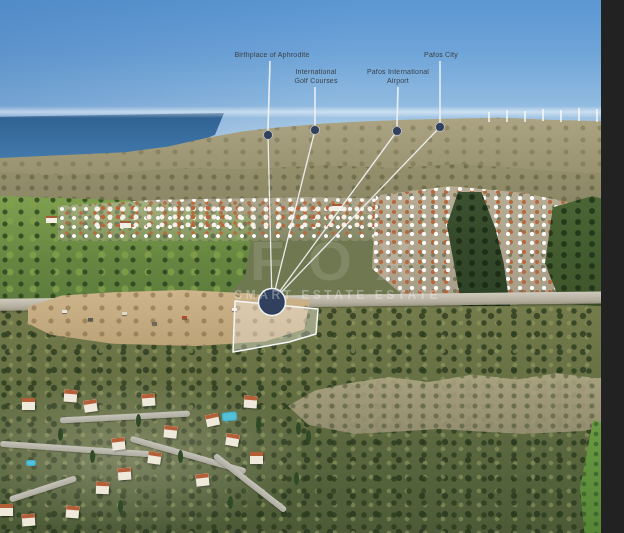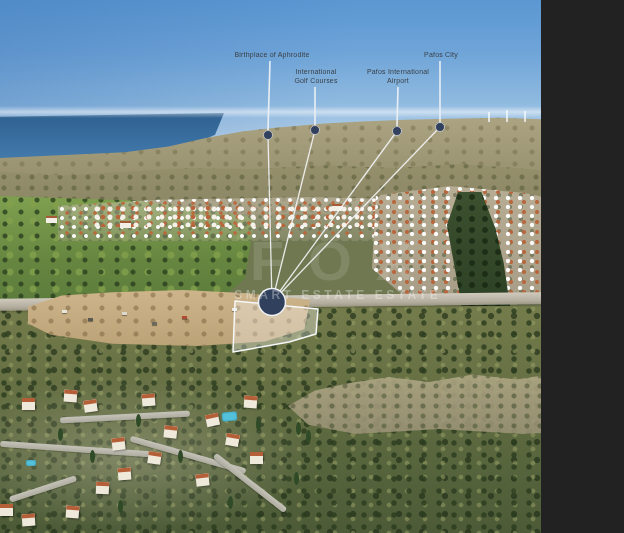--- a/index.html
+++ b/index.html
@@ -1,16 +1,16 @@
 <!DOCTYPE html>
 <html><head>
 <meta charset="utf-8">
 <style>
   html,body{margin:0;padding:0;background:#222;}
-  .frame{position:relative;width:541px;height:533px;overflow:hidden;
+  .frame{position:relative;width:601px;height:533px;overflow:hidden;
          font-family:"Liberation Sans",sans-serif;background:#6f7850;}
   .abs{position:absolute;}
 
   
   .sky{left:0;top:0;width:624px;height:170px;
     background:
       linear-gradient(100deg, rgba(60,115,180,.35), rgba(255,255,255,0) 55%),
       linear-gradient(180deg,#5b97d2 0%,#6ea4d8 30%,#8fbae0 60%,#b9d2e9 85%,#d5e2ef 100%);}
   .haze{left:0;top:106px;width:624px;height:12px;
     background:linear-gradient(180deg,rgba(255,255,255,0),rgba(255,255,255,.5),rgba(255,255,255,0));}

